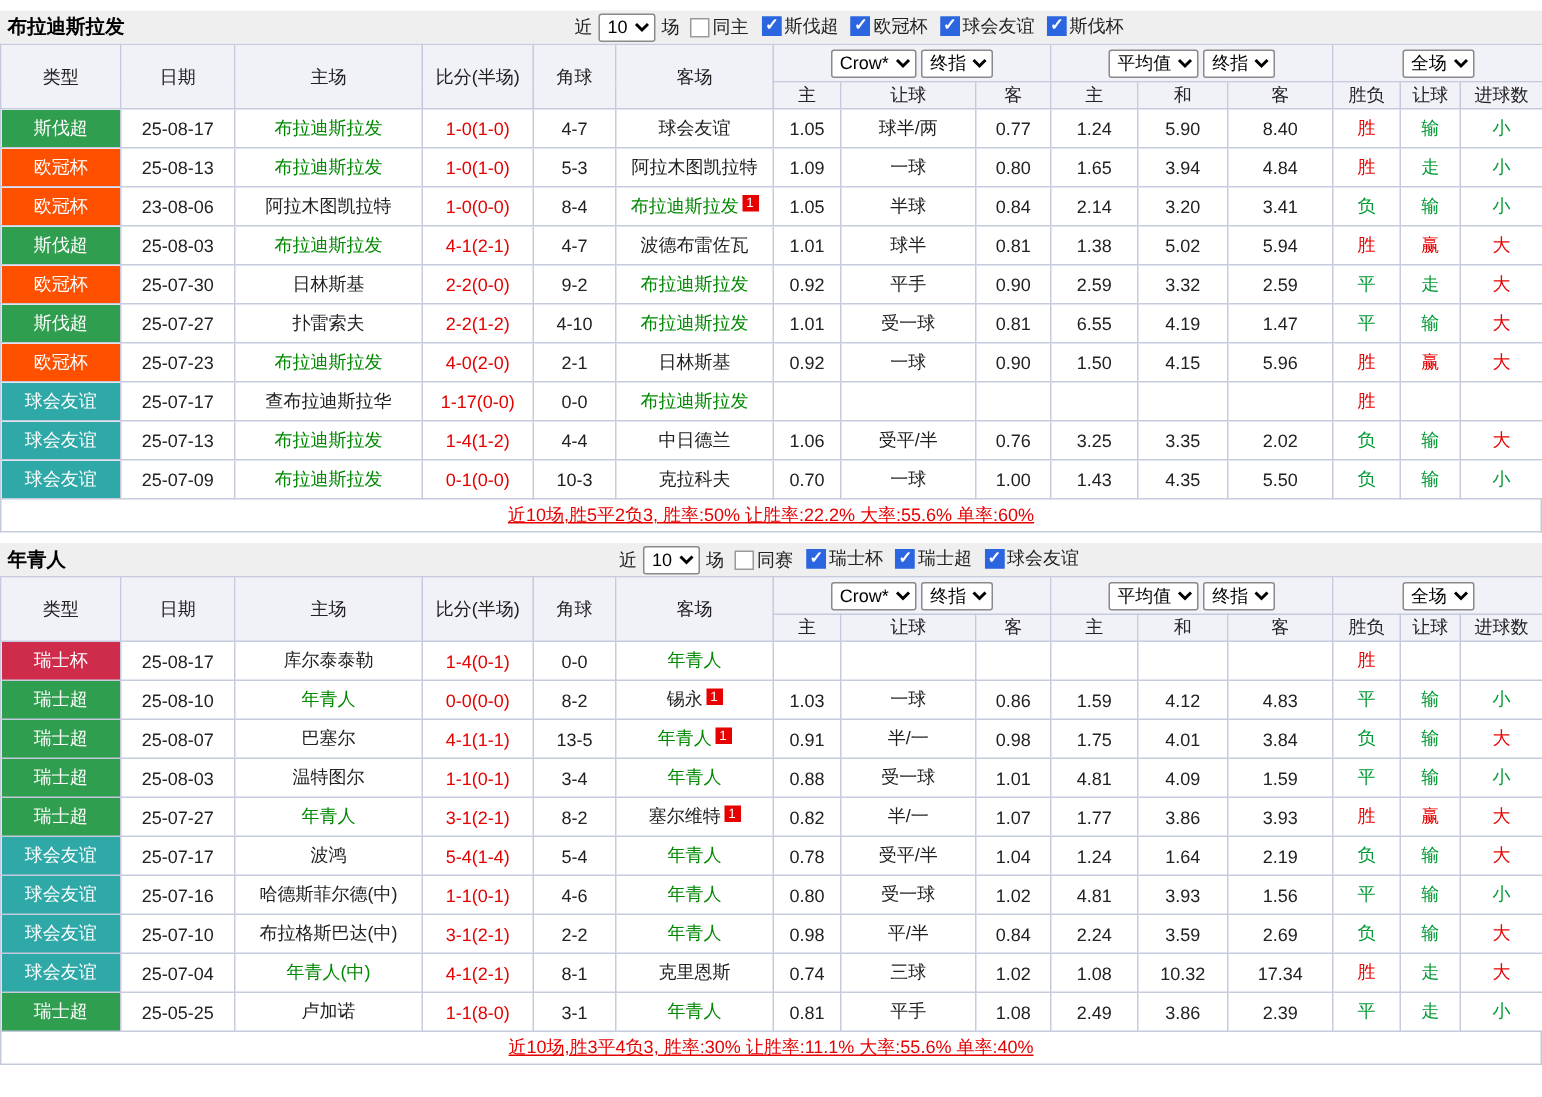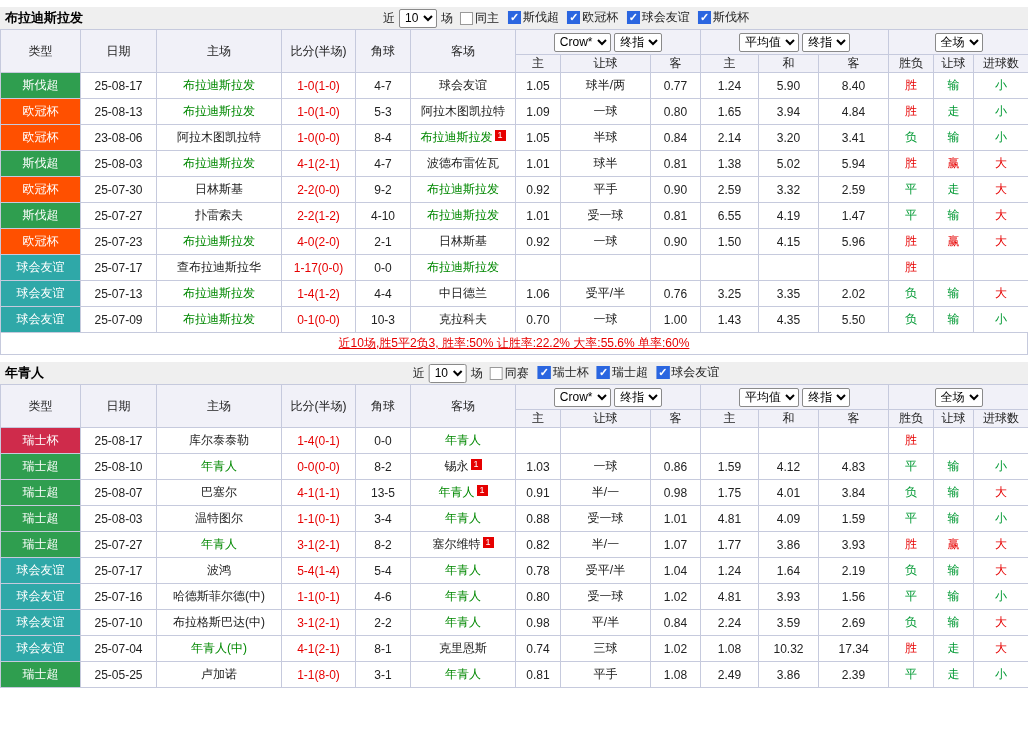--- a/index.html
+++ b/index.html
@@ -612,17 +612,18 @@
                 <td>2.49</td>
                 <td>3.86</td>
                 <td>2.39</td>
                 <td style="color: rgb(0, 153, 51);">平</td>
                 <td style="color: rgb(0, 153, 51);">走</td>
                 <td style="color: rgb(0, 153, 51);">小</td>
               </tr>
             </tbody>
         </table>
 
+        <div class="summary">近10场,胜3平4负3, 胜率:30% 让胜率:11.1% 大率:55.6% 单率:40%</div>
 
       </div>
     </div>
 
 </div>
 
 </body></html>

